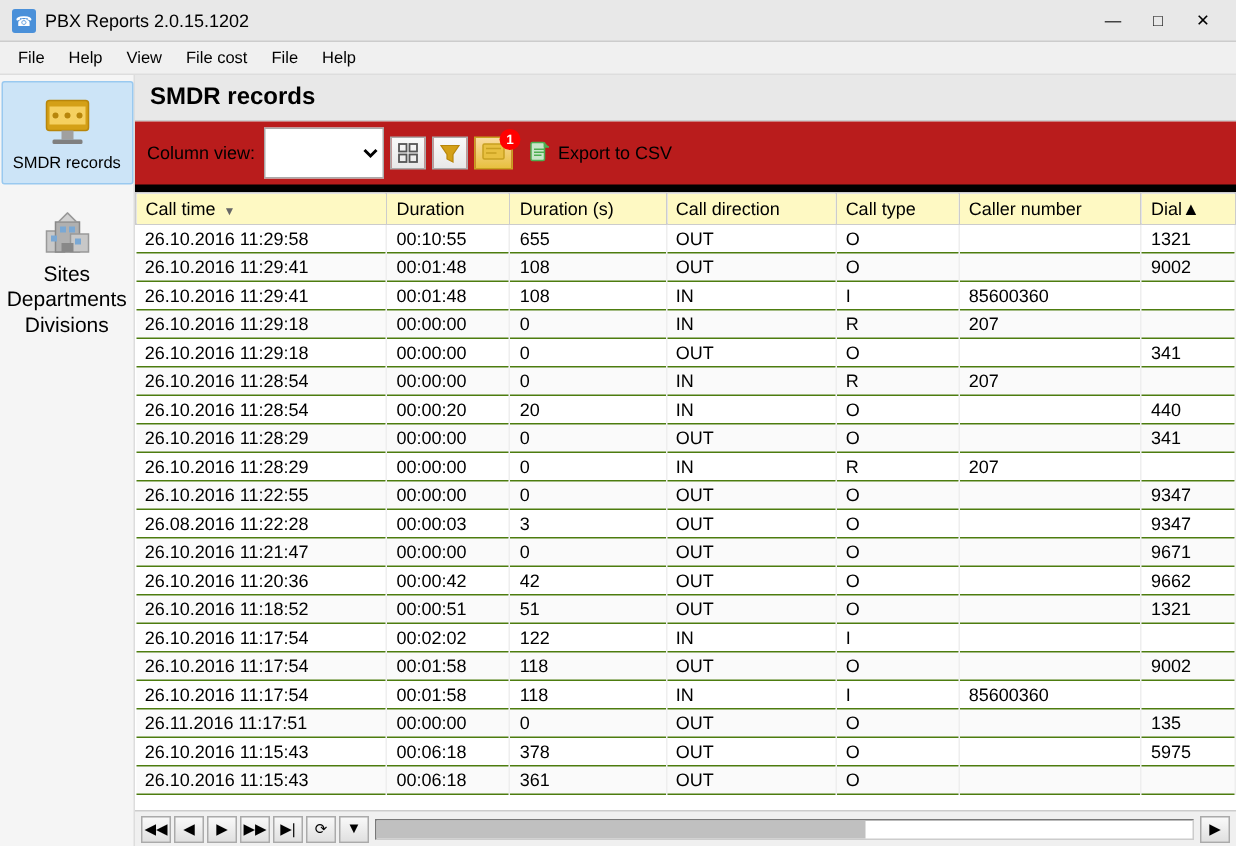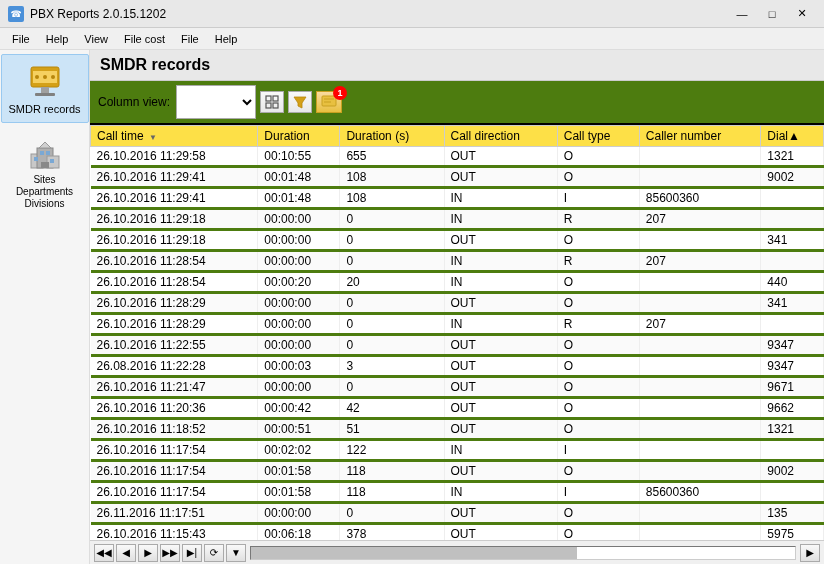--- a/index.html
+++ b/index.html
@@ -93,22 +93,22 @@
       font-size: 16px;
       font-weight: bold;
     }
 
     
     .toolbar {
       display: flex;
       align-items: center;
       padding: 4px 8px;
       gap: 4px;
-      border-bottom: 2px solid #000000;
-      background: #4d7c0f;
+      border-bottom: 5px solid #000000;
+      background: #b91c1c;
     }
     .toolbar-label { font-size: 12px; margin-right: 2px; }
     .column-select {
       height: 14px;
       font-size: 11px;
       border: 1px solid #aaa;
       background: white;
       padding: 16px 2px;
       min-width: 80px;
     }
@@ -148,24 +148,24 @@
       background: #f0f0f0;
       position: sticky;
       top: 0;
     }
     thead th {
       border: 1px solid #ccc;
       padding: 3px 6px;
       text-align: left;
       font-weight: normal;
       white-space: nowrap;
-      background: #fde047;
+      background: #fef9c3;
     }
     thead th .sort-arrow { font-size: 8px; margin-left: 2px; color: #666; }
-    tbody tr { border-bottom: 3px solid #4d7c0f; }
+    tbody tr { border-bottom: 1px solid #4d7c0f; }
     tbody tr:nth-child(even) { background: #fafafa; }
     tbody td {
       padding: 2px 6px;
       border-right: 1px solid #eee;
       white-space: nowrap;
     }
 
     
     .bottom-bar {
       height: 24px;
@@ -241,21 +241,21 @@
           <rect x="7" y="23" width="4" height="4" fill="#7aa8d4"></rect>
           <rect x="13" y="17" width="4" height="4" fill="#7aa8d4"></rect>
           <rect x="19" y="17" width="4" height="4" fill="#7aa8d4"></rect>
           <rect x="23" y="25" width="4" height="4" fill="#7aa8d4"></rect>
           <rect x="14" y="28" width="8" height="6" fill="#888"></rect>
           <line x1="12" y1="14" x2="18" y2="8" stroke="#999" stroke-width="1"></line>
           <line x1="18" y1="8" x2="24" y2="14" stroke="#999" stroke-width="1"></line>
           <polygon points="12,14 18,8 24,14" fill="#d0d0d0" stroke="#999" stroke-width="1"></polygon>
         </svg>
       </div>
-      <span class="sidebar-label" style="white-space: pre-line; font-size: 10px;">Sites
+      <span class="sidebar-label" style="white-space: pre-line; font-size: 14px;">Sites
 Departments
 Divisions</span>
     </div>
   </div>
 
   <div class="content-area">
 
     <div class="content-header">
       <span>SMDR records</span>
     </div>
@@ -284,20 +284,32 @@
       <div style="position:relative; display:inline-block;">
         <button class="toolbar-btn" style="background: linear-gradient(to bottom, #f9dba0, #e8c040); border-color: #c8a020; width:26px; height:22px;">
           <svg width="16" height="14" viewBox="0 0 16 14">
               <rect x="1" y="1" width="14" height="10" rx="1" fill="#e8c040" stroke="#c8a020" stroke-width="1"></rect>
               <line x1="3" y1="4" x2="13" y2="4" stroke="#c8a020" stroke-width="1"></line>
               <line x1="3" y1="7" x2="10" y2="7" stroke="#c8a020" stroke-width="1"></line>
             </svg>
         </button>
         <div style="position:absolute; top:-5px; right:-5px; background:red; color:white; font-size:9px; font-weight:bold; width:14px; height:14px; border-radius:50%; display:flex; align-items:center; justify-content:center;">1</div>
       </div>
+      <button class="export-csv-btn">
+        <svg width="16" height="16" viewBox="0 0 16 16">
+            <rect x="2" y="1" width="9" height="12" rx="1" fill="#c8e6c9" stroke="#4caf50" stroke-width="1"></rect>
+            <polygon points="11,1 14,4 11,4" fill="#4caf50"></polygon>
+            <line x1="11" y1="1" x2="11" y2="4" stroke="#4caf50" stroke-width="1"></line>
+            <line x1="11" y1="4" x2="14" y2="4" stroke="#4caf50" stroke-width="1"></line>
+            <rect x="4" y="5" width="7" height="1" fill="#4caf50"></rect>
+            <rect x="4" y="7" width="7" height="1" fill="#4caf50"></rect>
+            <rect x="4" y="9" width="5" height="1" fill="#4caf50"></rect>
+          </svg>
+        <span>Export to CSV</span>
+      </button>
     </div>
 
     <div class="table-container">
       <table>
         <thead>
           <tr>
             <th>Call time <span class="sort-arrow">▼</span></th>
             <th>Duration</th>
             <th>Duration (s)</th>
             <th>Call direction</th>

